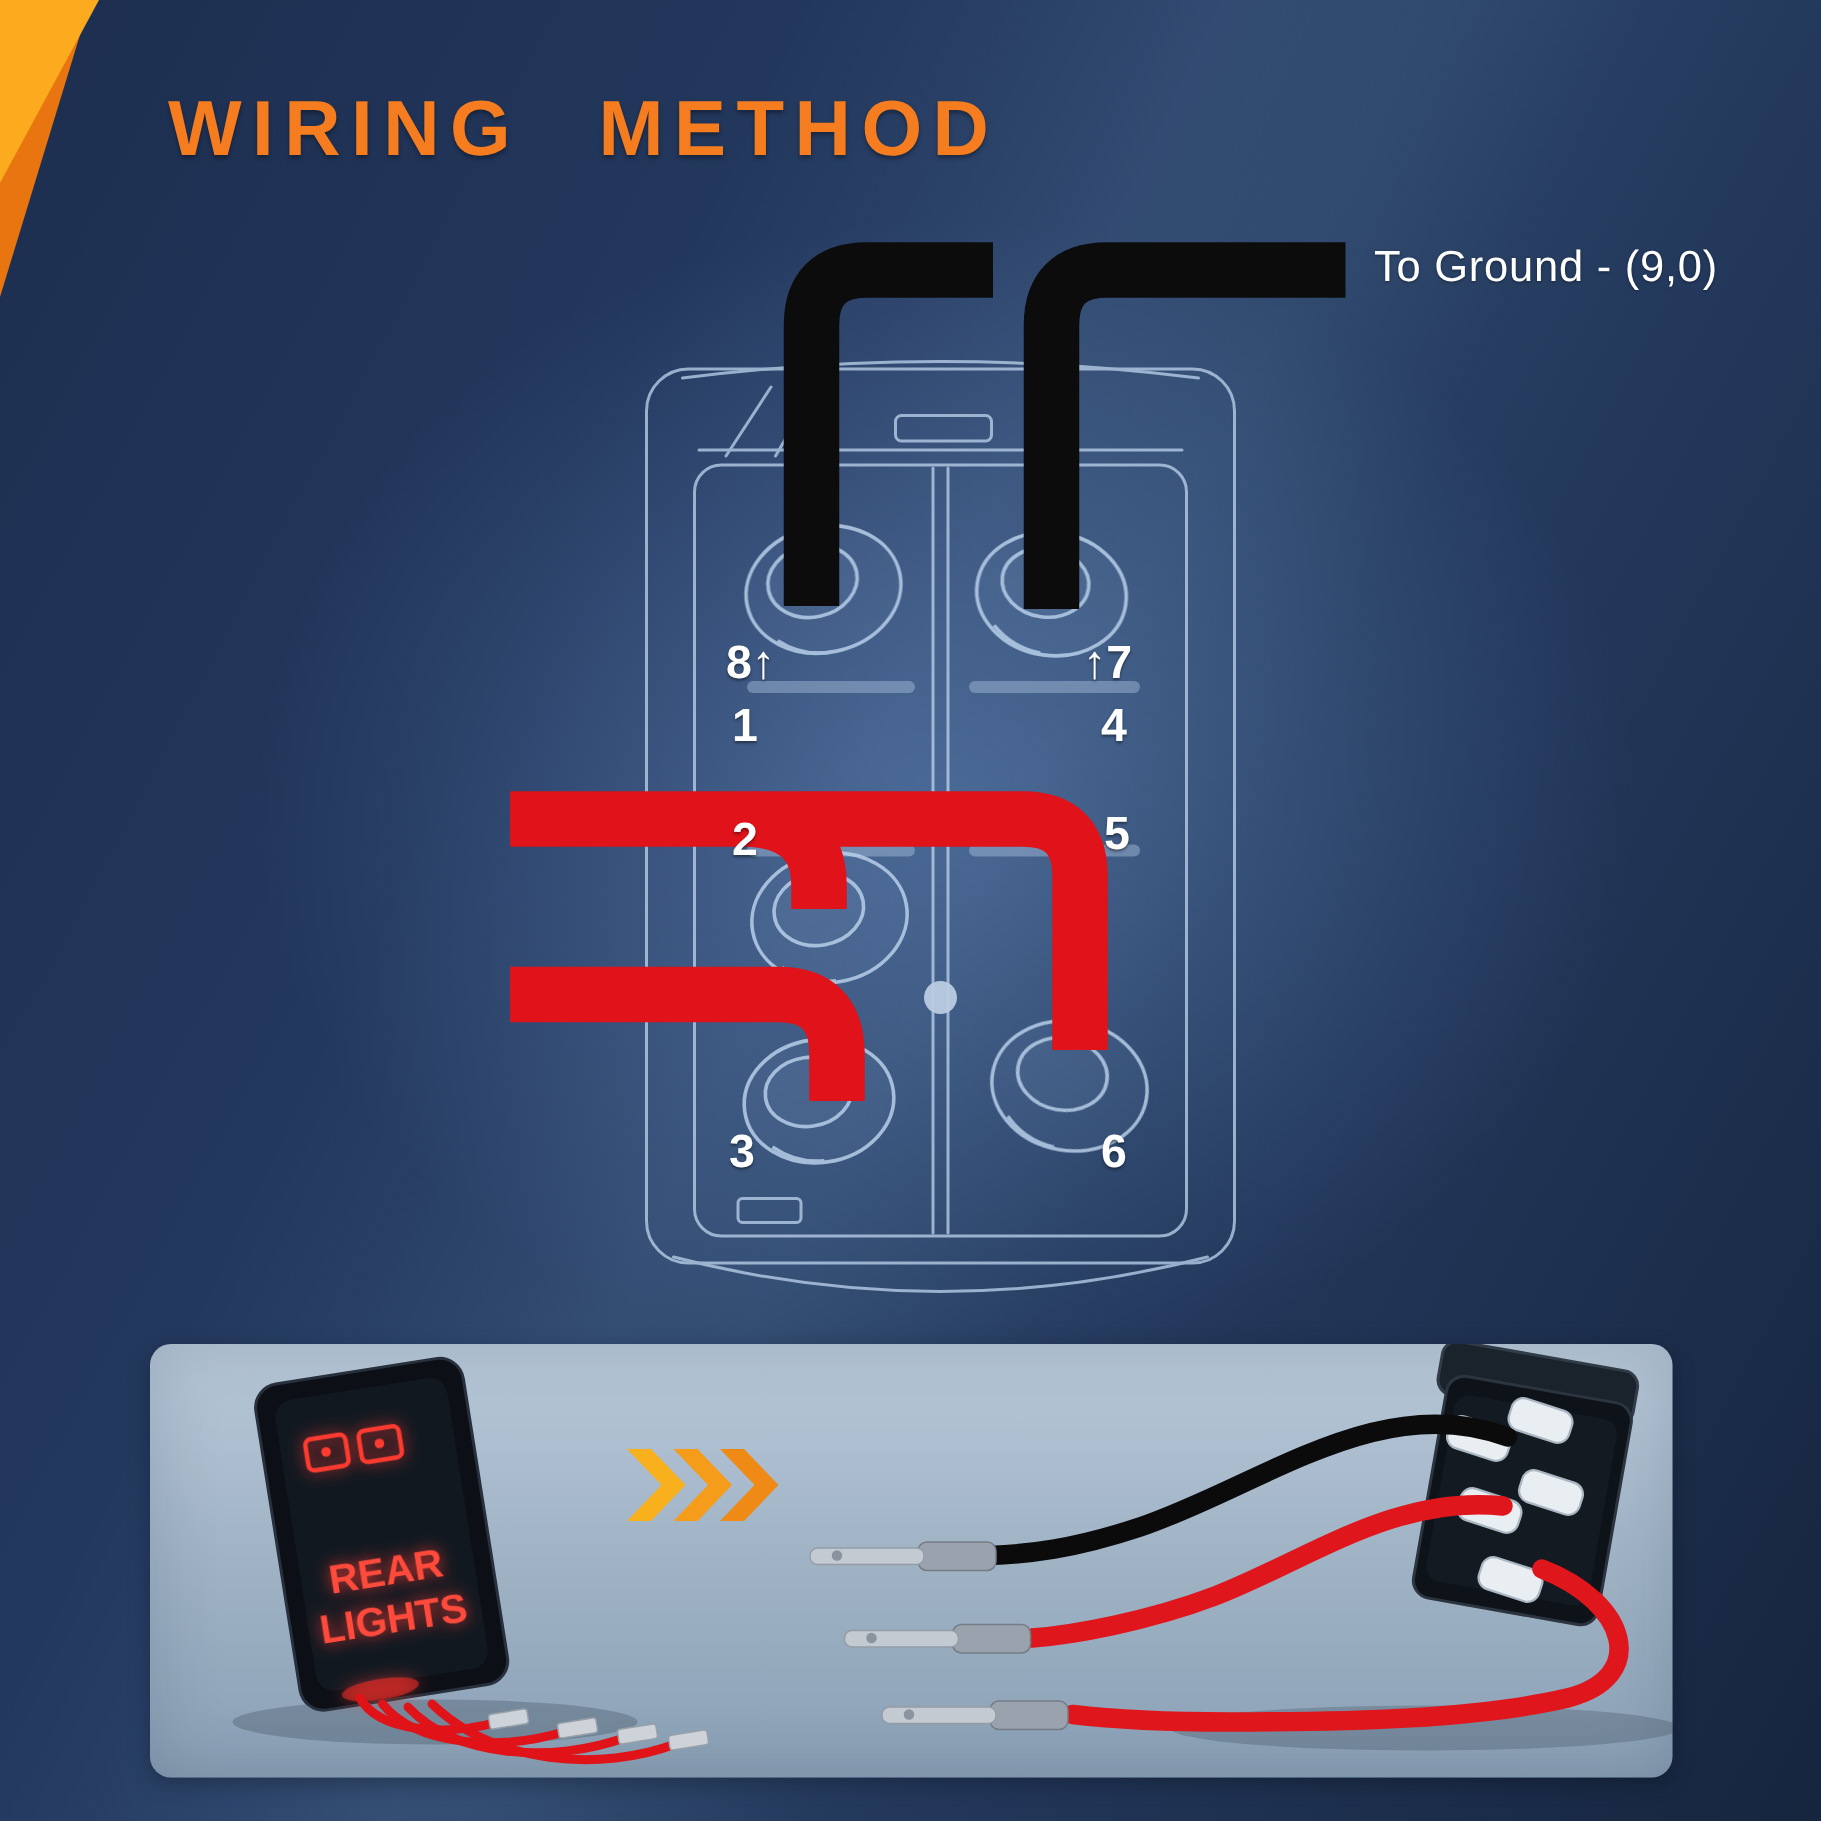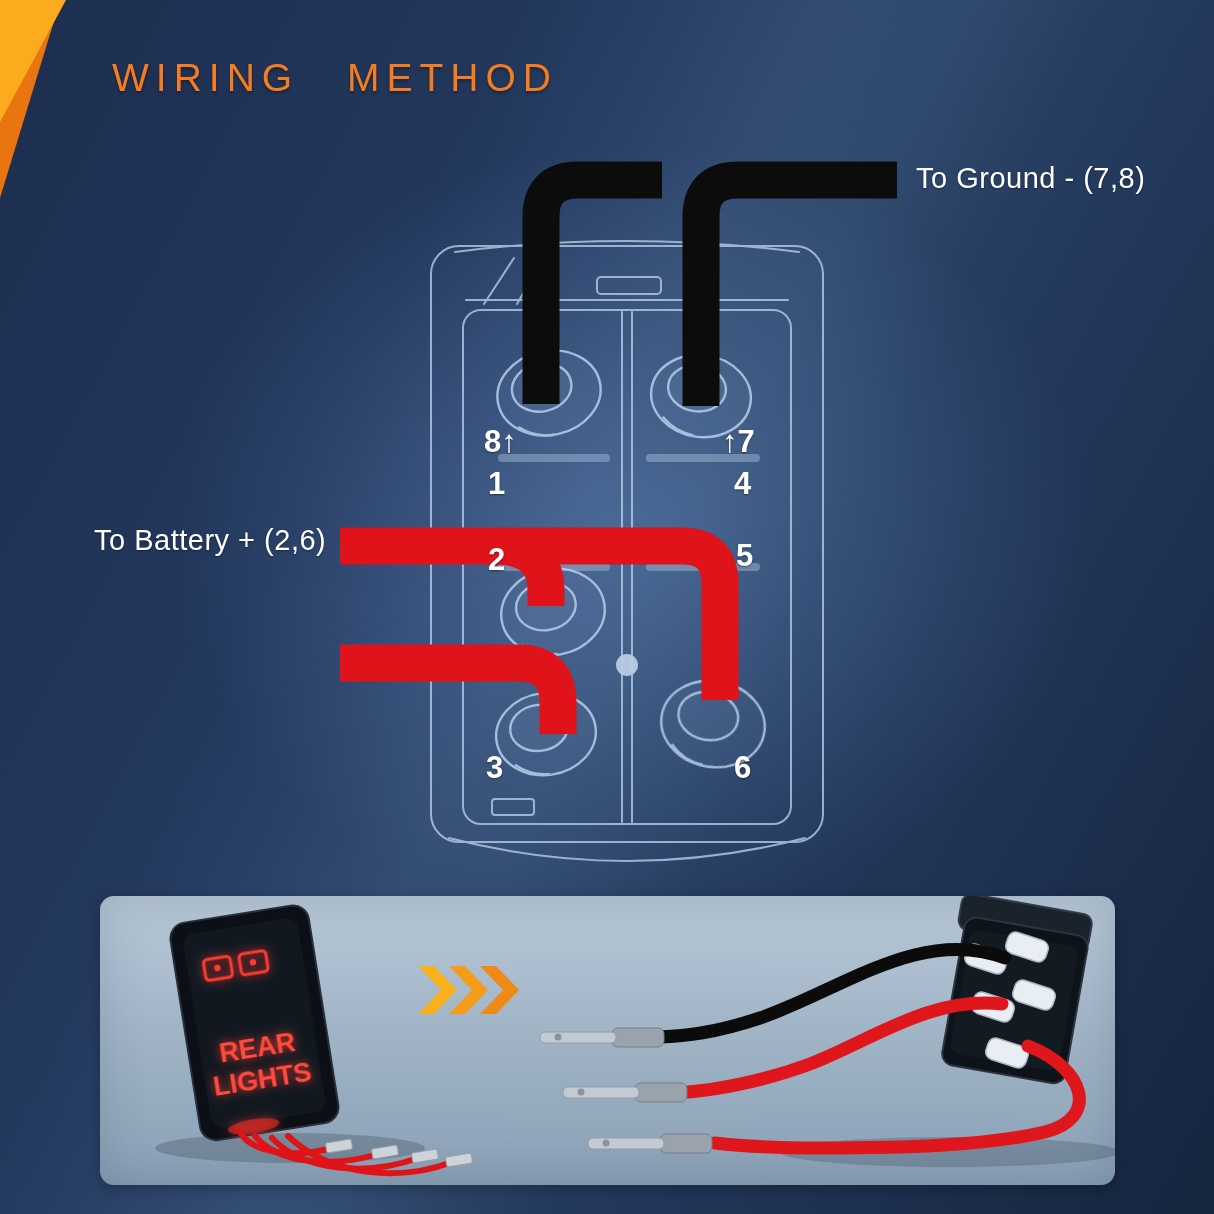--- a/index.html
+++ b/index.html
@@ -19,21 +19,21 @@
   .corner-dark {
     position:absolute; left:0; top:0; width:58px; height:198px;
     background:#e8750f; clip-path:polygon(0 18%, 100% 4%, 0 100%);
   }
   .corner-light {
     position:absolute; left:0; top:0; width:66px; height:122px;
     background:#fbab1d; clip-path:polygon(0 0, 100% 0, 0 100%);
   }
   .title {
     position:absolute; left:112px; top:56px;
-    font-size:39px; font-weight:normal; color:#f57d1f;
+    font-size:52px; font-weight:bold; color:#f57d1f;
     letter-spacing:7px; word-spacing:30px;
     text-shadow:0 2px 3px rgba(0,0,0,0.35);
   }
   .diagram { position:absolute; left:0; top:0; }
   .wire-label {
     position:absolute; color:#ffffff; font-size:29px; letter-spacing:0.5px;
     text-shadow:0 1px 2px rgba(0,0,0,0.4); white-space:nowrap;
   }
   .lbl-ground   { left:916px; top:162px; }
   .lbl-battery  { left:94px;  top:524px; }
@@ -124,22 +124,21 @@
       <path d="M 701 406 L 701 217 Q 701 180 738 180 L 897 180" stroke-width="37" stroke="#0C0C0C"></path>
     </g>
 
     <g fill="none" stroke-linecap="butt">
       <path d="M 340 546 L 682 546 Q 720 546 720 584 L 720 700" stroke-width="37" stroke="#E0121A"></path>
       <path d="M 500 546 Q 546 549 546 590 L 546 606" stroke-width="37" stroke="#E0121A"></path>
       <path d="M 340 663 L 519 663 Q 558 663 558 703 L 558 734" stroke-width="37" stroke="#E0121A"></path>
     </g>
   </svg>
 
-  <div class="wire-label lbl-ground">To Ground - (7,8)</div>
-  <div class="wire-label lbl-battery">To Battery + (2,6)</div>
+  <div class="wire-label lbl-ground">To Ground - (9,0)</div>
 
   <span class="tnum t8">8↑</span>
   <span class="tnum t7">↑7</span>
   <span class="tnum t1">1</span>
   <span class="tnum t4">4</span>
   <span class="tnum t2">2</span>
   <span class="tnum t5">5</span>
   <span class="tnum t3">3</span>
   <span class="tnum t6">6</span>
 

